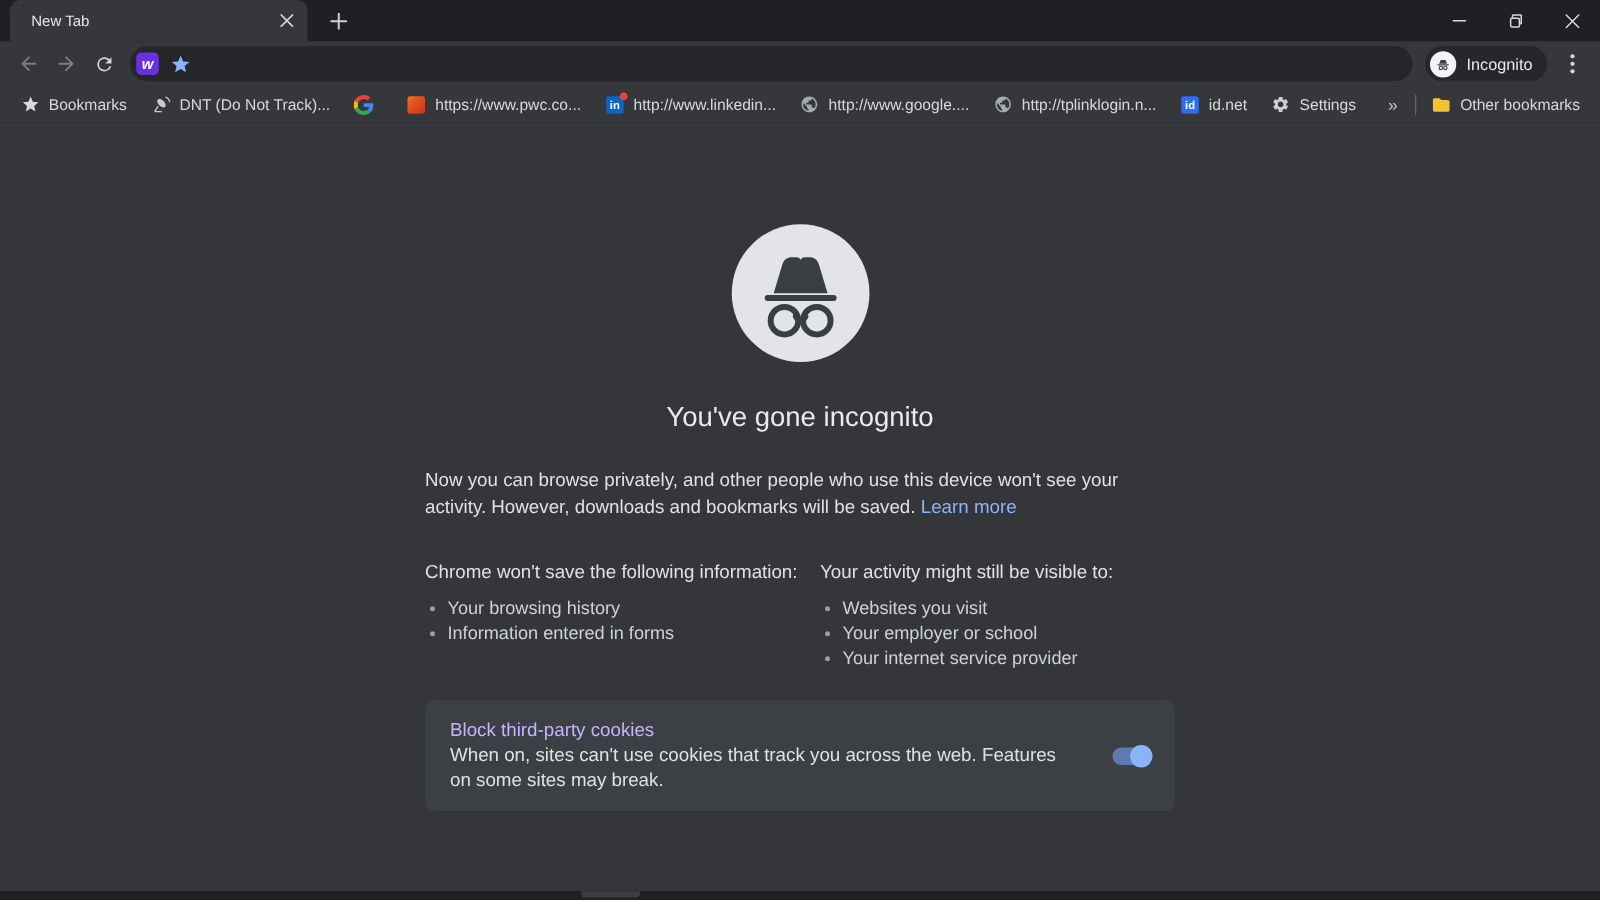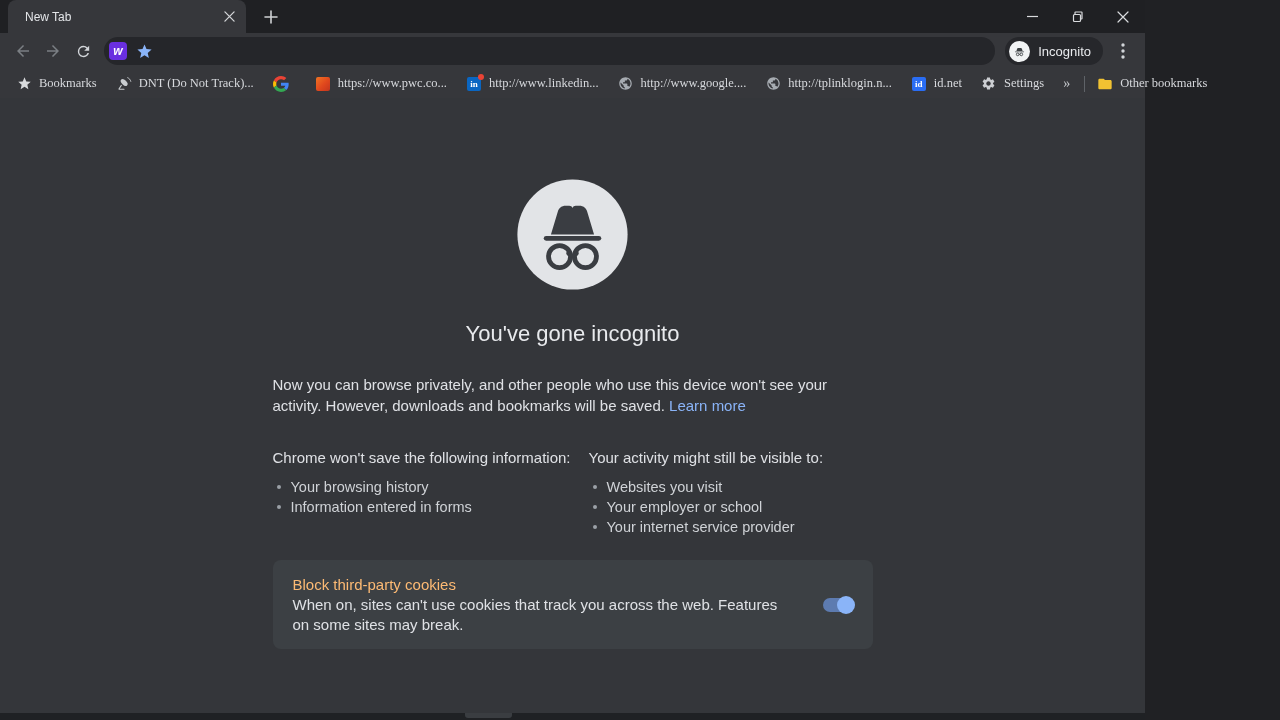--- a/index.html
+++ b/index.html
@@ -1,18 +1,18 @@
 <!DOCTYPE html>
 <html><head>
 <meta charset="utf-8">
 <style>
   * { margin:0; padding:0; box-sizing:border-box; }
   html,body { width:1280px; height:720px; overflow:hidden; background:#202124;
               font-family:"Liberation Sans", sans-serif; }
-  .window { position:relative; width:1145px; height:720px; background:#202124; }
+  .window { position:relative; width:1280px; height:720px; background:#202124; }
 
   
   .tabstrip { position:absolute; top:0; left:0; right:0; height:33px; background:#1f2023; }
   .tab { position:absolute; left:8px; top:0; width:238px; height:33px; background:#36373b;
          border-radius:8px 8px 0 0; display:flex; align-items:center; padding:0 8px 0 17px; }
   .tab-title { color:#e4e6e9; font-size:12px; flex:1; white-space:nowrap; overflow:hidden; }
   .tab-close { width:18px; height:18px; border-radius:50%; display:flex; align-items:center;
                justify-content:center; color:#d3d5d8; }
   .newtab-btn { position:absolute; left:258px; top:5px; width:26px; height:24px; border-radius:6px;
                 display:flex; align-items:center; justify-content:center; color:#cfd1d4; }
@@ -33,21 +33,21 @@
   .omnibox input::placeholder { color:#9aa0a6; opacity:1; }
   .incog-badge { height:28px; background:#26272b; border-radius:14px; display:flex; align-items:center;
                  padding:0 12px 0 4px; margin-right:6px; }
   .incog-avatar { width:21px; height:21px; border-radius:50%; background:#f1f3f4; display:flex;
                   align-items:center; justify-content:center; margin-right:8px; }
   .incog-label { color:#e8eaed; font-size:13px;text-align:center; }
   .kebab { width:28px; height:28px; display:flex; align-items:center; justify-content:center; }
 
   
   .bmbar { position:absolute; top:69px; left:0; right:0; height:29px; background:#36373b;
-           display:flex; align-items:center; padding:0 12px 0 16px;font-family:Liberation Serif, serif; }
+           display:flex; align-items:center; padding:0 12px 0 16px; }
   .bm { display:flex; align-items:center; margin-right:19px; height:22px; border-radius:4px; }
   .bm-icon { width:16px; height:16px; display:flex; align-items:center; justify-content:center;
              margin-right:7px; position:relative; flex:0 0 16px; }
   .bm-label { color:#d7d9dd; font-size:12.5px; white-space:nowrap; }
   .bm-label:empty { display:none; }
   .bm .sq { width:14px; height:14px; border-radius:2px; display:flex; align-items:center;
             justify-content:center; color:#fff; font-size:9px; font-weight:bold; }
   .pwc-sq { background:linear-gradient(135deg,#f07423 0%,#e0471d 55%,#c2351d 100%); }
   .li-sq  { background:#0a66c2;text-align:center; }
   .li-dot { position:absolute; top:-2px; right:-2px; width:6px; height:6px; border-radius:50%; background:#e94335; }
@@ -67,21 +67,21 @@
   .col-left { flex:0 0 316px; }
   .col-right { flex:1; }
   .col-title { color:#dfe1e5; font-size:15px; line-height:20px; }
   ul.plist { list-style:none; margin-top:9px; }
   ul.plist li { position:relative; padding-left:18px; color:#cfd2d6; font-size:14.5px; line-height:20px; }
   ul.plist li::before { content:""; position:absolute; left:4px; top:8px; width:4px; height:4px;
                         border-radius:50%; background:#9aa0a6; }
   .card { margin-top:23px; background:#3c4044; border-radius:8px; padding:14px 20px; height:89px;
           display:flex; align-items:center; }
   .card-text { flex:1; padding-right:24px; }
-  .card-title { color:#fdba74; font-size:15px; line-height:20px; margin-bottom:0; }
+  .card-title { color:#c4b5fd; font-size:15px; line-height:20px; margin-bottom:0; }
   .card-desc { color:#dfe1e5; font-size:15px; line-height:20px; max-width:505px; }
   .toggle { position:relative; width:30px; height:14px; border-radius:7px; background:#5d7bb0; flex:0 0 30px; }
   .toggle .thumb { position:absolute; right:-2px; top:-2px; width:18px; height:18px; border-radius:50%;
                    background:#8ab4f8; }
   .toggle:not(.on) { background:#717579; }
   .toggle:not(.on) .thumb { right:auto; left:-2px; background:#c6c9cd; }
 
   
   .bottom-strip { position:absolute; left:0; right:0; bottom:0; height:7px; background:#1f2124; }
   .bottom-pill { position:absolute; left:465px; top:0; width:47px; height:5px; border-radius:0 0 3px 3px; background:#3a3d41; }

